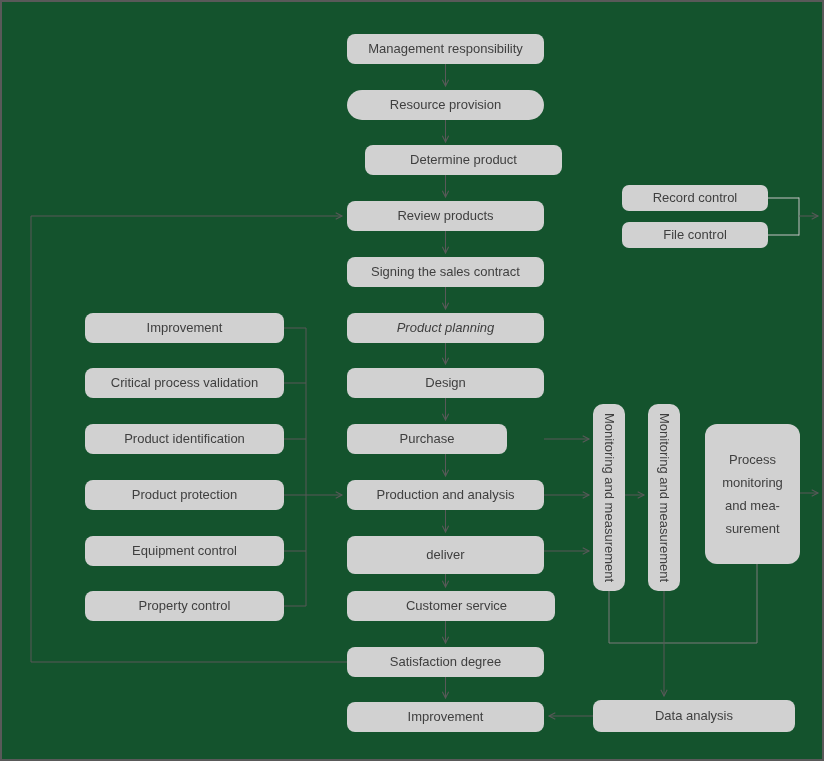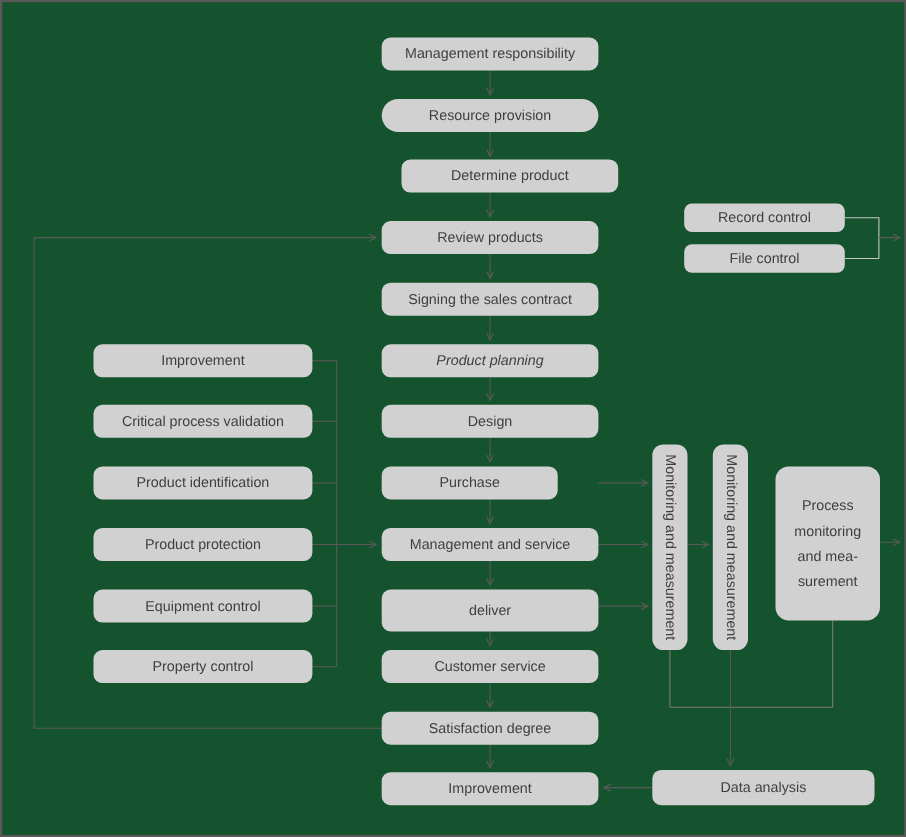--- a/index.html
+++ b/index.html
@@ -105,23 +105,23 @@
   </svg>
 
   <div class="node" style="left:345px; top:32px;  width:197px; height:30px;">Management responsibility</div>
   <div class="node" style="left:345px; top:88px;  width:197px; height:30px;border-radius:15px;">Resource provision</div>
   <div class="node" style="left:363px; top:143px; width:197px; height:30px;">Determine product</div>
   <div class="node" style="left:345px; top:199px; width:197px; height:30px;">Review products</div>
   <div class="node" style="left:345px; top:255px; width:197px; height:30px;">Signing the sales contract</div>
   <div class="node" style="left:345px; top:311px; width:197px; height:30px;font-style:italic;">Product planning</div>
   <div class="node" style="left:345px; top:366px; width:197px; height:30px;">Design</div>
   <div class="node" style="left:345px; top:422px; width:160px; height:30px;">Purchase</div>
-  <div class="node" style="left:345px; top:478px; width:197px; height:30px;">Management and service</div>
+  <div class="node" style="left:345px; top:478px; width:197px; height:30px;">Production and analysis</div>
   <div class="node" style="left:345px; top:534px; width:197px; height:38px;">deliver</div>
-  <div class="node" style="left:345px; top:589px; width:197px; height:30px;">Customer service</div>
+  <div class="node" style="left:345px; top:589px; width:197px; height:30px;padding-left:11px;">Customer service</div>
   <div class="node" style="left:345px; top:645px; width:197px; height:30px;">Satisfaction degree</div>
   <div class="node" style="left:345px; top:700px; width:197px; height:30px;">Improvement</div>
 
   <div class="node" style="left:83px; top:311px; width:199px; height:30px;">Improvement</div>
   <div class="node" style="left:83px; top:366px; width:199px; height:30px;">Critical process validation</div>
   <div class="node" style="left:83px; top:422px; width:199px; height:30px;">Product identification</div>
   <div class="node" style="left:83px; top:478px; width:199px; height:30px;">Product protection</div>
   <div class="node" style="left:83px; top:534px; width:199px; height:30px;">Equipment control</div>
   <div class="node" style="left:83px; top:589px; width:199px; height:30px;">Property control</div>
 

